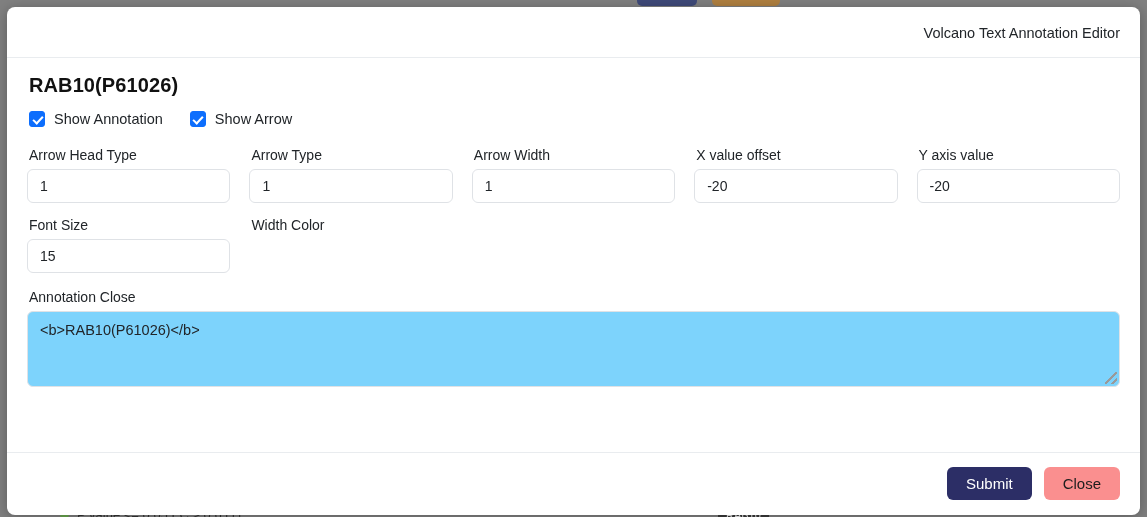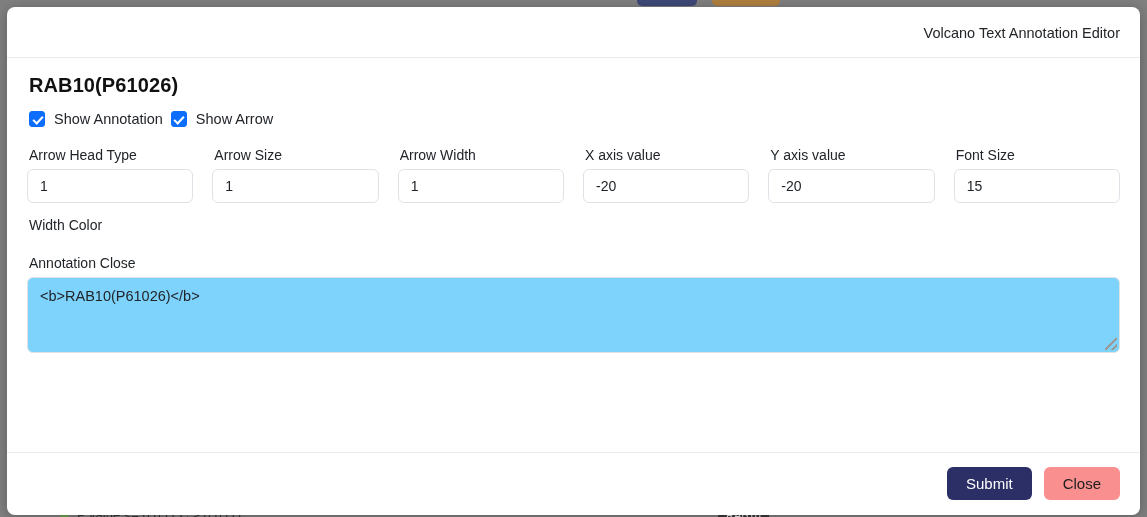--- a/index.html
+++ b/index.html
@@ -61,39 +61,39 @@
     padding: 16px 20px 0 20px;
     overflow: hidden;
   }
 
   .gene-title {
     font-size: 20px; font-weight: 700; color: #111;
     margin: 0 0 14px 2px; letter-spacing: .1px;
   }
 
   
-  .check-row { display: flex; align-items: flex-start; gap: 8px; margin: 0 0 20px 2px; }
+  .check-row { display: flex; align-items: flex-start; gap: 27px; margin: 0 0 20px 2px; }
   .check-item { display: flex; align-items: center; gap: 9px; }
   .cbox {
     width: 16px; height: 16px; border-radius: 3px;
     background: #0d6efd; border: 1px solid #0d6efd;
     position: relative; flex: 0 0 auto;
   }
   .cbox::after {
     content: ""; position: absolute;
     left: 4.6px; top: 1.8px; width: 4px; height: 8px;
     border: solid #fff; border-width: 0 2px 2px 0;
     transform: rotate(43deg);
   }
   .check-label { font-size: 14.5px; color: #212529; }
 
   
   .grid {
     display: grid;
-    grid-template-columns: repeat(6, 1fr);
+    grid-template-columns: repeat(5, 1fr);
     column-gap: 19px;
     row-gap: 0;
   }
   .field { margin-bottom: 14px; }
   .field-label {
     display: block;
     font-size: 14px; color: #212529;
     margin: 0 0 6px 2px;
   }
   .input {
@@ -178,31 +178,31 @@
     </div>
 
     <div class="grid">
 
       <div class="field">
         <label class="field-label">Arrow Head Type</label>
         <input class="input" type="text" value="1" style="">
       </div>
 
       <div class="field">
-        <label class="field-label">Arrow Size</label>
+        <label class="field-label">Arrow Type</label>
         <input class="input" type="text" value="1" style="">
       </div>
 
       <div class="field">
         <label class="field-label">Arrow Width</label>
         <input class="input" type="text" value="1" style="">
       </div>
 
       <div class="field">
-        <label class="field-label">X axis value</label>
+        <label class="field-label">X value offset</label>
         <input class="input" type="text" value="-20" style="">
       </div>
 
       <div class="field">
         <label class="field-label">Y axis value</label>
         <input class="input" type="text" value="-20" style="">
       </div>
 
       <div class="field">
         <label class="field-label">Font Size</label>

